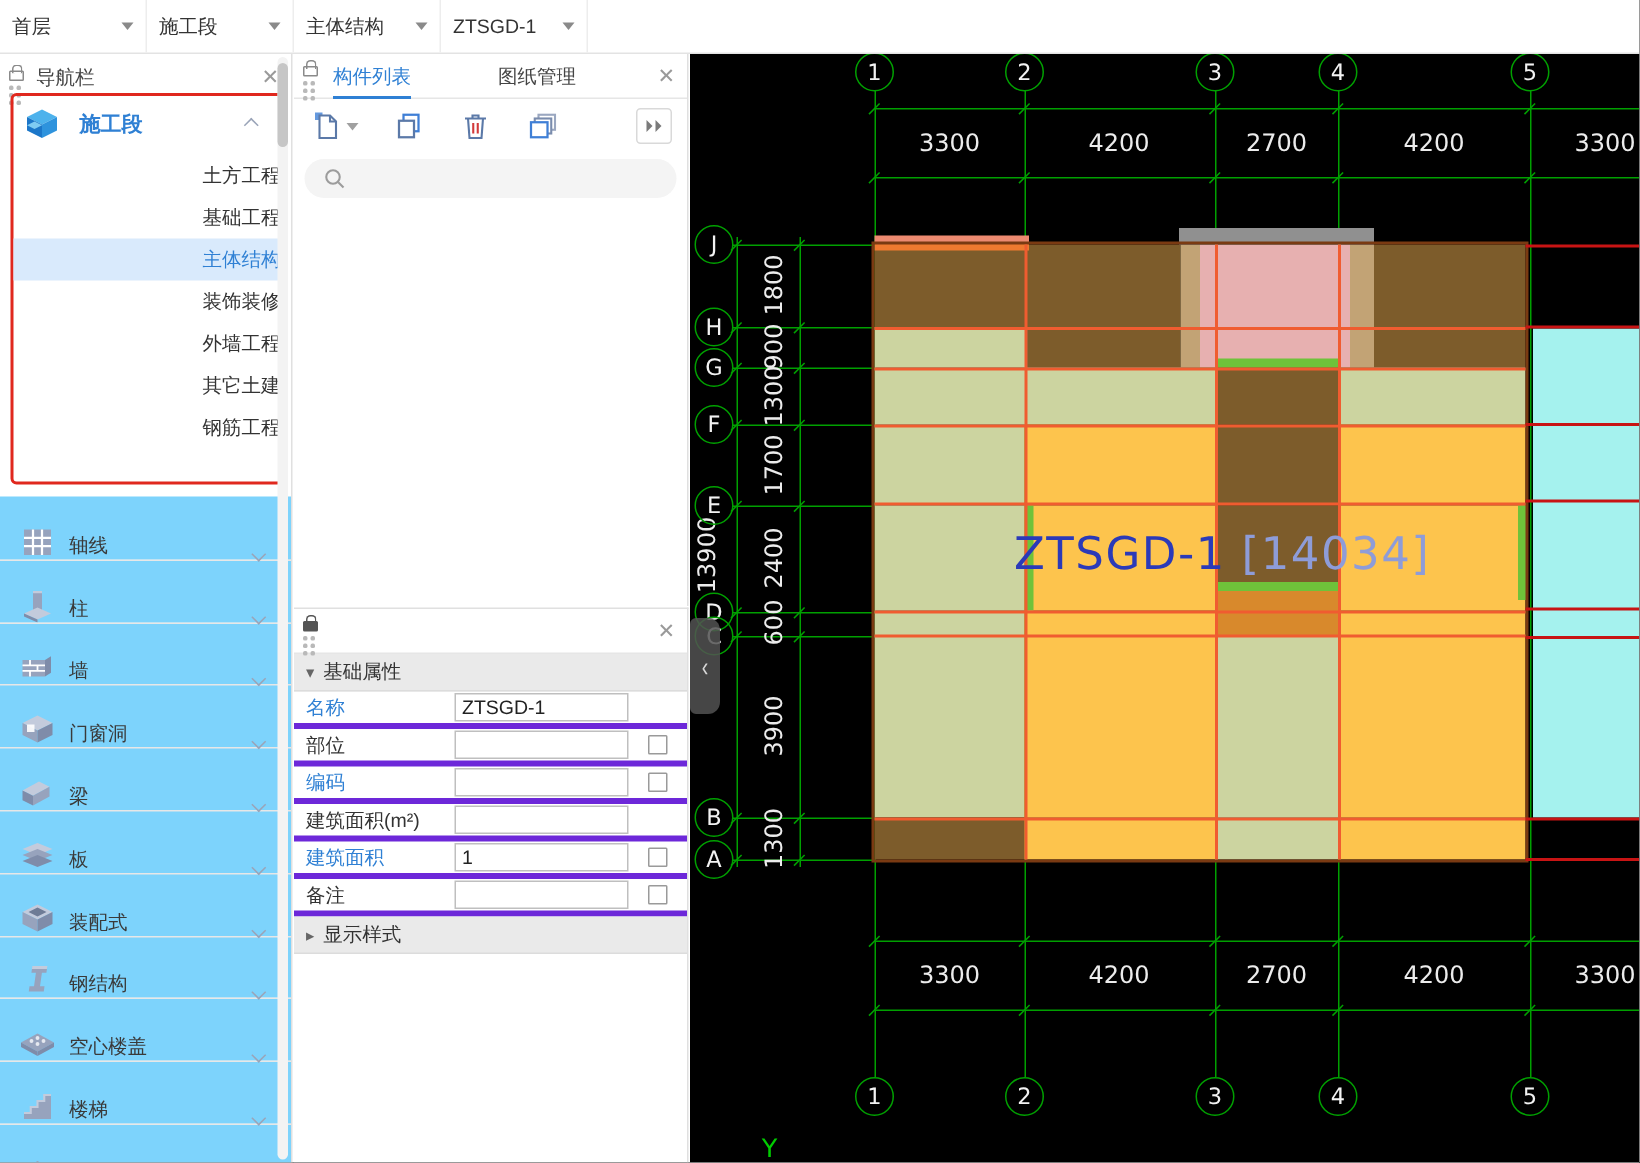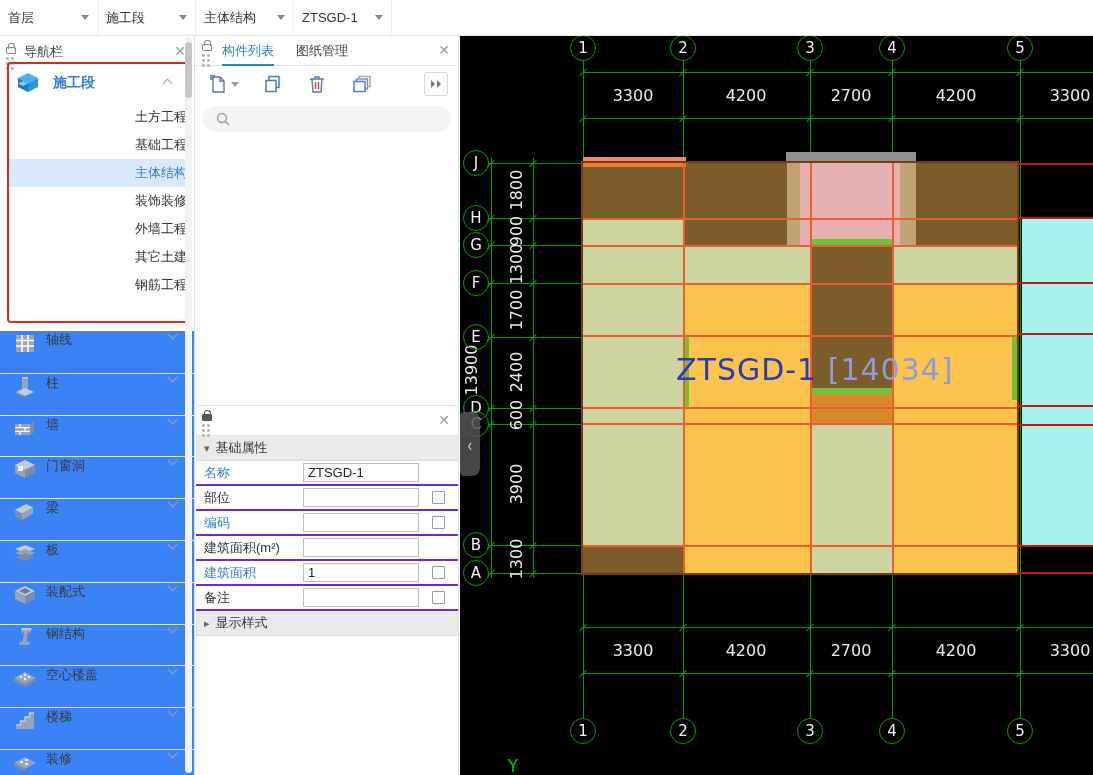--- a/index.html
+++ b/index.html
@@ -32,21 +32,21 @@
   #nav-title { position:absolute; left:24px; top:7px; font-size:13px; color:#444; }
   #nav-redbox { position:absolute; left:7px; top:26px; width:182px; height:261px; border:2px solid #e0281e; border-radius:4px; }
   #group-header { position:absolute; left:9px; top:30px; width:178px; height:34px; display:flex; align-items:center; cursor:pointer; }
   #group-header svg { margin-left:6px; }
   #group-label { font-size:14px; color:#2f80d4; font-weight:bold; margin-left:12px; flex:1; }
   #group-chev { margin-right:16px; }
   #side-items { position:absolute; left:9px; top:67px; width:178px;text-align:right; }
   .side-item { height:28px; line-height:28px; font-size:13px; color:#333; padding-left:12px; cursor:pointer; }
   .side-item.selected { background:#d9eafc; color:#2f80d4; }
   #cat-list { position:absolute; left:0; top:295px; width:194px; }
-  .cat-row { height:41.8px; display:flex; align-items:flex-start; border-top:1px solid #e7e7e7; cursor:pointer; background:#3b82f6; }
+  .cat-row { height:41.8px; display:flex; align-items:flex-end; border-top:1px solid #e7e7e7; cursor:pointer; background:#7dd3fc; }
   .cat-row:first-child { border-top:none; }
   .cat-icon { width:26px; height:24px; margin-left:12px; }
   .cat-label { font-size:13px; color:#3a3a3a; margin-left:8px; flex:1; }
   .cat-chev { margin-right:18px; }
   #side-scrollbar { position:absolute; right:2px; top:2px; width:7px; height:735px; background:#f3f3f3; border-radius:4px; }
   #side-thumb { position:absolute; left:0; top:4px; width:7px; height:56px; background:#c6c6c6; border-radius:4px; }
 
   
   #comp-panel { position:absolute; left:196px; top:36px; width:263px; height:368px; background:#fff; border-right:1px solid #e0e0e0; }
   .tabbar { position:relative; height:30px; border-bottom:1px solid #e6e6e6; display:flex; align-items:center; padding-left:26px; }
@@ -61,21 +61,21 @@
   #search-box .ph { font-size:13px; color:#9c9c9c; flex:1; }
   #comp-list { margin:10px 3px 0 3px; }
   .comp-item { display:inline-block; background:#abd0f2; border-radius:2px; font-size:13px; color:#23405e; padding:3px 10px; cursor:pointer; }
 
   
   #prop-panel { position:absolute; left:196px; top:405px; width:263px; height:370px; background:#fff; border-right:1px solid #e0e0e0; border-top:1px solid #e0e0e0; }
   #prop-head { display:flex; height:25px; background:#f1f1f1; border-bottom:1px solid #dcdcdc; font-size:13px; color:#333; }
   #prop-head div { display:flex; align-items:center; justify-content:center; border-right:1px solid #dcdcdc; }
   .section-row { height:25px; background:#eaeaea; border-bottom:1px solid #dcdcdc; display:flex; align-items:center; font-size:13px; color:#333; padding-left:8px; cursor:pointer; }
   .section-row .tri { color:#666; font-size:11px; margin-right:6px; }
-  .prop-row { height:25px; border-bottom:2px solid #6d28d9; display:flex; align-items:center; font-size:13px; }
+  .prop-row { height:25px; border-bottom:4px solid #6d28d9; display:flex; align-items:center; font-size:13px; }
   .prop-name { width:107px; padding-left:8px; color:#333; }
   .prop-name.linked { color:#2f80d4; }
   .prop-val { width:116px; position:relative; }
   .prop-input { width:116px; height:19px; border:1px solid #bfbfbf; font-size:13px; color:#222; padding:0 4px; font-family:inherit; background:#fff; }
   .prop-extra { flex:1; display:flex; justify-content:center; }
   .checkbox { width:13px; height:13px; border:1px solid #9a9a9a; border-radius:1px; background:#fff; cursor:pointer; }
 
   
   #canvas { position:absolute; left:460px; top:36px; width:633px; height:739px; background:#000; overflow:hidden; font-family:"DejaVu Sans",sans-serif; }
   .cv-abs { position:absolute; }
@@ -268,21 +268,21 @@
         <div class="lockbody"></div>
         <div class="dots">
             <i></i>
             <i></i>
             <i></i>
             <i></i>
             <i></i>
             <i></i>
           </div>
       </div>
-      <span id="comp-tabs" style="display:flex;">
+      <span id="comp-tabs" style="display:flex;gap:36px;">
           <div class="tab active">构件列表</div>
           <div class="tab">图纸管理</div>
         </span>
       <div class="closex" style="top:7px;">✕</div>
     </div>
     <div id="comp-toolbar">
       <span class="icon-btn">
         <svg width="20" height="20" viewBox="0 0 20 20">
           <rect x="2" y="1" width="5" height="5" fill="#3f7fd6" opacity="0.8"></rect>
           <path d="M5 3 h7 l4 4 v11 h-11 z" fill="#fff" stroke="#5b79a8" stroke-width="1.4"></path>

